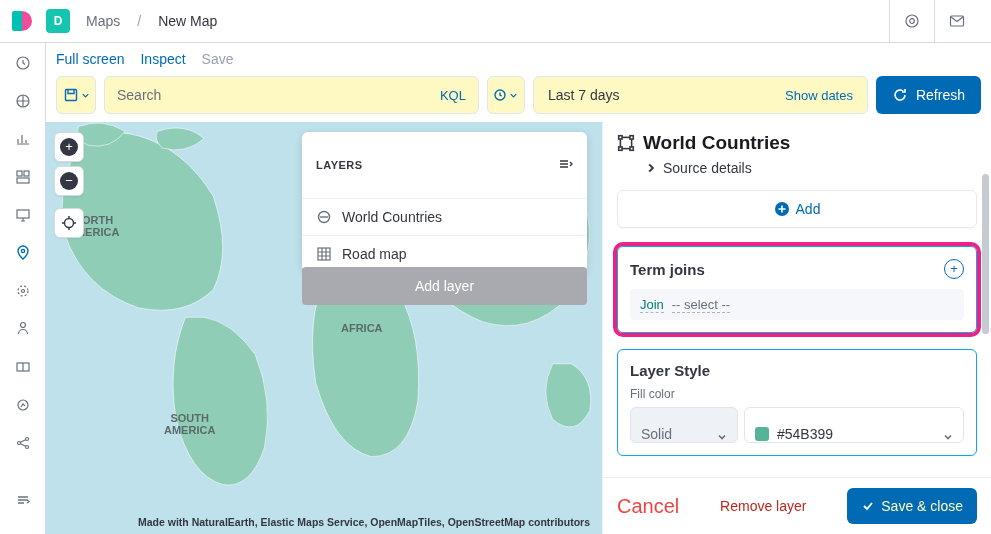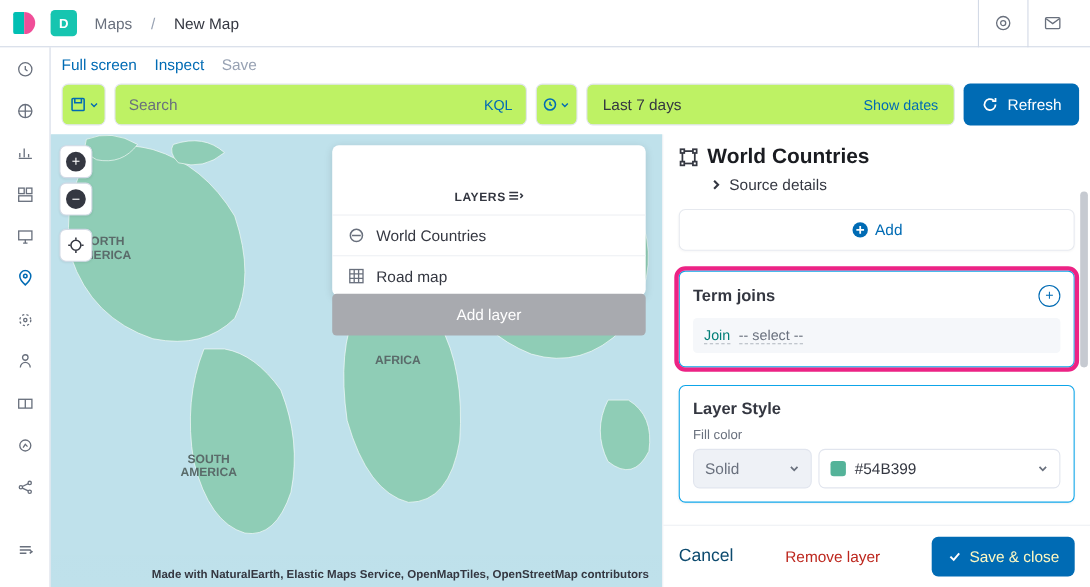--- a/index.html
+++ b/index.html
@@ -23,66 +23,66 @@
 .leftrail .active { color:#006BB4; }
 .leftrail .spacer { flex:1; }
 
 .main { flex:1; display:flex; flex-direction:column; }
 
 .toolbar { padding: 8px 10px; display:flex; align-items:center; gap:16px; border-bottom:1px solid transparent; }
 .toolbar a.link { color:#006BB4; text-decoration:none; font-size:14px; }
 .toolbar .disabled { color:#98A2B3; }
 
 .querybar { padding: 0 10px 8px; display:flex; gap:8px; align-items:center; }
-.seg { border:1px solid #e1e5ee; border-radius:6px; height:38px; display:flex; align-items:center; background:#bef264; }
+.seg { border:1px solid #e1e5ee; border-radius:6px; height:38px; display:flex; align-items:center; background:#fef9c3; }
 .save-seg { width:40px; justify-content:center; color:#006BB4; gap:2px; }
 .search-seg { flex:1; padding:0 12px; color:#69707D; justify-content:space-between; }
 .kql { color:#006BB4; font-size:13px; }
 .time-seg { width:38px; justify-content:center; color:#006BB4; }
 .last7 { flex:0 0 335px; padding:0 14px; justify-content:space-between; color:#343741; }
 .showdates { color:#006BB4; font-size:13px; }
 .refresh-btn { background:#006BB4; color:#fff; border:none; height:38px; padding:0 16px; border-radius:6px; font-size:14px; font-weight:500; display:flex; align-items:center; gap:8px; }
 
 .content { flex:1; display:flex; overflow:hidden; }
 .map-area { position:relative; flex:1; background: linear-gradient(180deg,#B8DDE8 0%,#BFE1EB 100%); overflow:hidden; }
 .map-svg { position:absolute; inset:0; }
 .map-label { position:absolute; color:#5A6B6A; font-weight:700; font-size:11px; line-height:1.1; text-align:center; }
 .zoom-ctrl { position:absolute; left:8px; top:10px; display:flex; flex-direction:column; gap:4px; }
 .zoom-ctrl .btn, .fit-btn { width:30px; height:30px; background:#fff; border:1px solid #D3DAE6; border-radius:6px; display:flex; align-items:center; justify-content:center; box-shadow:0 1px 2px rgba(0,0,0,.06); }
 .zoom-ctrl .circle { width:18px; height:18px; background:#343741; border-radius:50%; color:#fff; font-size:13px; line-height:18px; text-align:center; }
 .fit-btn { margin-top:8px; }
 .layers-panel { position:absolute; top:10px; right:15px; width:285px; background:#fff; border-radius:6px; box-shadow:0 2px 8px rgba(0,0,0,.12); }
-.layers-head { padding:6px 14px; display:flex; align-items:center; justify-content:center; font-size:11px; font-weight:700; letter-spacing:.5px; color:#343741;margin-top:32px; }
+.layers-head { padding:24px 14px; display:flex; align-items:center; justify-content:space-between; font-size:11px; font-weight:700; letter-spacing:.5px; color:#343741; }
 .layers-panel .row { border-top:1px solid #EEF0F4; padding:10px 14px; display:flex; align-items:center; gap:10px; font-size:14px; }
 .addlayer-btn { position:absolute; right:15px; top:145px; width:285px; height:38px; background:#a8aaaf; color:#fff; display:flex; align-items:center; justify-content:center; font-size:14px; border-radius:4px; }
 .attrib { position:absolute; bottom:6px; right:12px; font-size:10.5px; font-weight:600; color:#343741; }
 
 .sidepanel { width:389px; border-left:1px solid #EEF0F4; position:relative; display:flex; flex-direction:column; }
 .sp-head { padding:10px 18px 6px 14px; }
 .sp-title { display:flex; align-items:center; gap:8px; font-size:19px; font-weight:700; color:#1a1c21; }
 .sp-sub { display:flex; align-items:center; gap:6px; margin-top:6px; margin-left:28px; font-size:14px; color:#343741;}
 .panel-scroll { position:relative; padding: 0 14px; margin-top:8px; }
 .add-box { border:1px solid #E6E9EF; border-radius:6px; height:38px; display:flex; align-items:center; justify-content:center; gap:6px; color:#006BB4; font-size:14px; margin-bottom:18px; box-shadow: 0 1px 2px rgba(0,0,0,0.03); }
 .card { border:1px solid #0ea5e9; border-radius:6px; box-shadow:0 1px 2px rgba(0,0,0,.05); padding:12px; margin-bottom:16px; }
 .card.highlight { outline:4px solid #EC2385; border-radius:6px; }
 .card-title-row { display:flex; align-items:center; justify-content:space-between; margin-bottom:10px; }
 .card-title { font-size:15px; font-weight:700; }
 .plus-badge { width:20px; height:20px; border:1.5px solid #006BB4; border-radius:50%; color:#006BB4; font-size:13px; line-height:17px; text-align:center; }
 .join-preview { background:#F5F7FA; border-radius:4px; padding:8px 10px; font-family: "SFMono-Regular", Consolas, monospace; font-size:13px; color:#69707D; }
 .join-preview .kw { color:#007E77; }
 .join-preview .dash { border-bottom:1px dashed #b0b6bf; }
 .ls-label { font-size:12px; color:#69707D; margin:8px 0 6px; }
 .fillrow { display:flex; gap:6px; }
-.select-shell { border:1px solid #E1E5EE; border-radius:6px; height:36px; display:flex; align-items:center; padding:0 10px; gap:8px; color:#69707D; }
+.select-shell { border:1px solid #E1E5EE; border-radius:6px; height:36px; display:flex; align-items:flex-end; padding:0 10px; gap:8px; color:#69707D; }
 .select-shell.disabled { background:#EEF1F6; }
 .solid { width:108px; justify-content:space-between; }
 .colpick { flex:1; justify-content:space-between; }
 .swatch { width:14px; height:14px; background:#54B399; border-radius:3px; }
 .footer { margin-top:auto; border-top:1px solid #EEF0F4; padding:10px 14px; display:flex; align-items:center; justify-content:space-between; }
-.footer .cancel { color:#0c4a6e; font-size:16px; }
+.footer .cancel { color:#ef4444; font-size:20px; }
 .footer .remove { color:#BD271E; font-size:14px; }
 .save-btn { background:#006BB4; color:#fef9c3; border:none; height:36px; padding:0 14px; border-radius:6px; font-size:14px; font-weight:500; display:flex; align-items:center; gap:6px; }
 .vscroll { position:absolute; right:2px; top:52px; width:7px; height:160px; background:#c6cad1; border-radius:4px; }
 
 svg.icn { width:16px; height:16px; flex-shrink:0; }
 </style>
 </head>
 <body>
 
 <div class="topbar">

